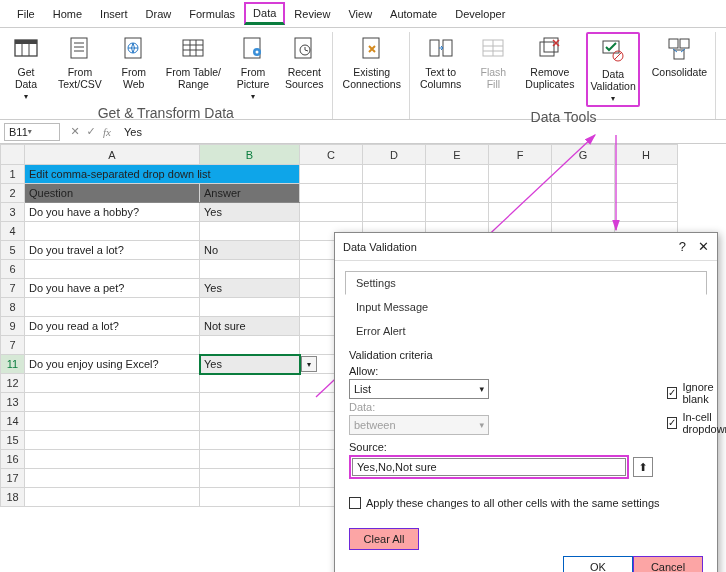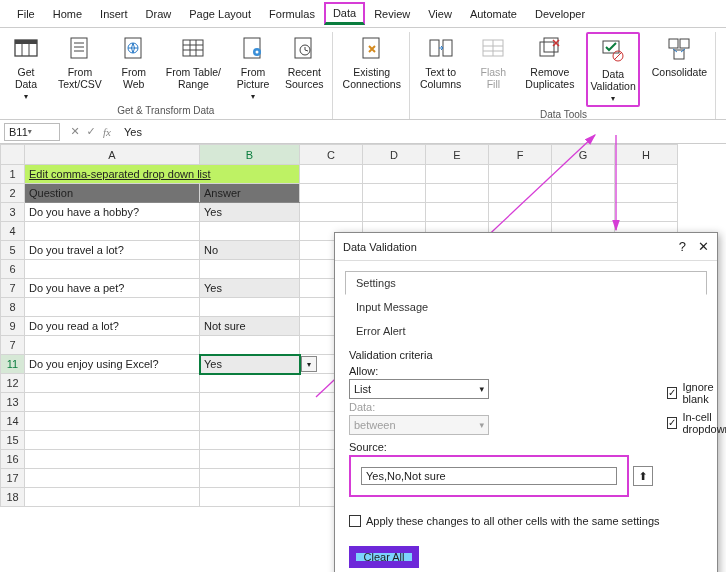--- a/index.html
+++ b/index.html
@@ -7,21 +7,21 @@
   
   
   .tabs { display: flex; align-items: center; height: 28px; padding: 0 8px; border-bottom: 1px solid #ccc; gap: 0; }
   .tab { padding: 5px 9px; cursor: pointer; color: #222; }
   .tab.active { border: 2px solid #d63cd6; border-bottom: 3px solid #0a7d3e; padding: 3px 7px; }
   
   
   .ribbon { display: flex; height: 92px; border-bottom: 1px solid #ccc; padding: 4px 4px 0 0; gap: 2px; }
   .group { display: flex; flex-direction: column; align-items: center; border-right: 1px solid #d8d8d8; padding: 0 6px; }
   .group-body { display: flex; gap: 10px; flex: 1; align-items: flex-start; }
-  .group-label { font-size: 10px; color: #555; padding: 2px 0 3px; text-align: left; }
+  .group-label { font-size: 14px; color: #555; padding: 2px 0 3px; text-align: left; }
   .btn { display: flex; flex-direction: column; align-items: center; gap: 2px; cursor: pointer; padding: 2px; text-align: center; font-size: 10.5px; line-height: 1.15; min-width: 40px; }
   .btn.disabled { color: #9e9e9e; cursor: default; }
   .btn .icon { width: 30px; height: 30px; display: flex; align-items: center; justify-content: center; }
   .btn.highlight { border: 2px solid #d63cd6; border-radius: 2px; }
   .dropdown-carat { font-size: 8px; }
   
   
   .fbar { display: flex; align-items: center; height: 24px; border-bottom: 1px solid #ccc; }
   .namebox { width: 56px; border: 1px solid #bbb; margin: 0 4px; padding: 2px 4px; display: flex; align-items: center; justify-content: flex-start; height: 18px; font-size: 11px; }
   .fbar-icons { display: flex; gap: 2px; padding: 0 4px; color: #888; align-items: center; }
@@ -31,21 +31,21 @@
   
   
   .grid-wrap { position: relative; }
   table.grid { border-collapse: collapse; table-layout: fixed; }
   .grid th, .grid td { border: 1px solid #d4d4d4; font-size: 11px; font-weight: normal; }
   .grid thead th { background: #f2f2f2; text-align: center; height: 20px; color: #333; }
   .rowhdr { background: #f2f2f2; text-align: center; width: 24px; color: #333; }
   .grid td { padding: 2px 4px; height: 19px; }
   .corner { background: #f2f2f2; width: 24px; }
   .colA { width: 175px; } .colB { width: 100px; } .colrest { width: 63px; }
-  .title-cell { font-weight: bold; font-size: 12px; background: #bef264; text-decoration: underline; }
+  .title-cell { font-weight: bold; font-size: 12px; background: #0ea5e9; }
   .hdr-cell { background: #737373; font-weight: bold; border-top: 1px solid #888 !important; border-bottom: 1px solid #888 !important; }
   .ans-cell { background: #eaeaea; }
   .sel-cell { background: #eaeaea; outline: 2px solid #0a7d3e; outline-offset: -1px; position: relative; }
   .dd-btn { position: absolute; right: -18px; top: 1px; width: 16px; height: 16px; border: 1px solid #888; background: #f5f5f5; display: flex; align-items: center; justify-content: center; font-size: 8px; }
   .rowhdr.active, thead th.active { background: #d6e8d6; color: #0a7d3e; }
   
   
   .dialog { position: absolute; left: 334px; top: 232px; width: 384px; background: #fff; border: 1px solid #888; box-shadow: 2px 2px 8px rgba(0,0,0,.3); font-size: 11px; }
   .dlg-title { display: flex; align-items: center; justify-content: space-between; padding: 6px 8px; border-bottom: 1px solid #ddd; }
   .dlg-title .left { font-size: 11px; }
@@ -54,44 +54,43 @@
   .dlg-tab { padding: 5px 10px; border: 1px solid transparent; cursor: pointer; color: #333; }
   .dlg-tab.active { border: 1px solid #bbb; border-bottom: 1px solid #fff; }
   .dlg-body { padding: 6px 14px 10px 14px; }
   .fieldset-label { margin-bottom: 4px; }
   .dlg-row { display: flex; gap: 14px; align-items: flex-start; margin-bottom: 4px; }
   .dlg-col { display: flex; flex-direction: column; gap: 2px; }
   .dlg-select { display: flex; align-items: center; justify-content: space-between; border: 1px solid #888; width: 140px; height: 20px; padding: 0 4px; font-size: 11px; }
   .dlg-select.disabled { color: #9e9e9e; background: #f5f5f5; border-color: #bbb; }
   .chk { display: flex; align-items: center; gap: 5px; font-size: 11px; }
   .chk .box { width: 12px; height: 12px; border: 1px solid #333; display: flex; align-items: center; justify-content: center; font-size: 10px; line-height: 1; }
-  .src-wrap { display: flex; align-items: center; gap: 2px; border: 2px solid #d63cd6; padding: 10px; width: 280px; }
+  .src-wrap { display: flex; align-items: center; gap: 2px; border: 2px solid #d63cd6; padding: 1px; width: 280px; }
   .src-input { flex: 1; border: 1px solid #888; padding: 2px 4px; font-size: 11px; }
   .ref-btn { width: 20px; height: 20px; border: 1px solid #888; display: flex; align-items: center; justify-content: center; font-size: 11px; }
   .same-settings { margin-top: 18px; }
   .dlg-buttons { display: flex; justify-content: space-between; padding: 8px 14px; border-top: 1px solid #fff; }
   .dlg-buttons .right { display: flex; gap: 0; margin-top: 28px; }
-  .dlg-btn { min-width: 70px; height: 22px; border: 7px solid #6d28d9; background: #7dd3fc; display: flex; align-items: center; justify-content: center; cursor: pointer; font-size: 11px; }
+  .dlg-btn { min-width: 70px; height: 22px; border: 1px solid #6d28d9; background: #fca5a5; display: flex; align-items: center; justify-content: center; cursor: pointer; font-size: 11px; }
   .dlg-btn.primary { border: 1px solid #005fc1; background: #fff; }
   .disabled-label { color: #9e9e9e; }
   
   
   .arrow { position: absolute; pointer-events: none; }
   
   svg.icon-svg { display: block; }
 </style>
 </head>
 <body>
 
 <div class="tabs">
   <div class="tab">File</div>
   <div class="tab">Home</div>
   <div class="tab">Insert</div>
   <div class="tab">Draw</div>
-  <div class="tab">Page Layout</div>
   <div class="tab">Formulas</div>
   <div class="tab active">Data</div>
   <div class="tab">Review</div>
   <div class="tab">View</div>
   <div class="tab">Automate</div>
   <div class="tab">Developer</div>
 </div>
 
 <div class="ribbon">
   <div class="group" style="flex:0 0 auto;">

